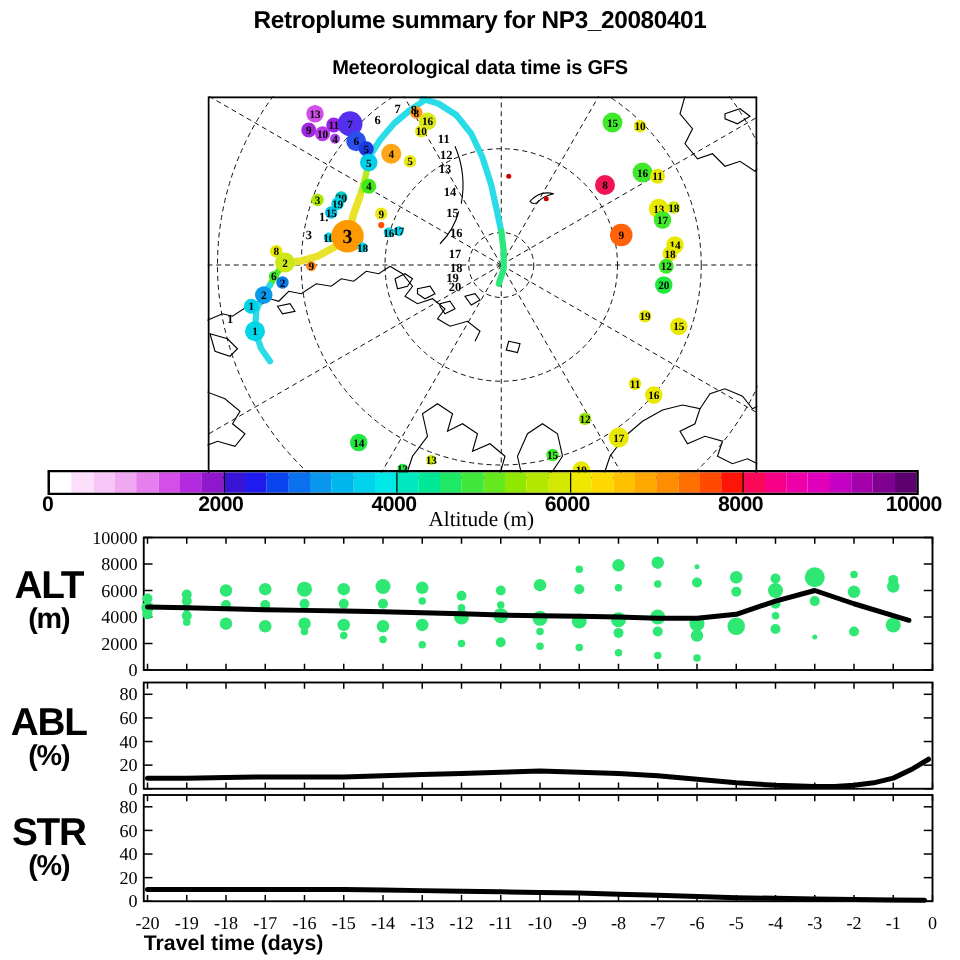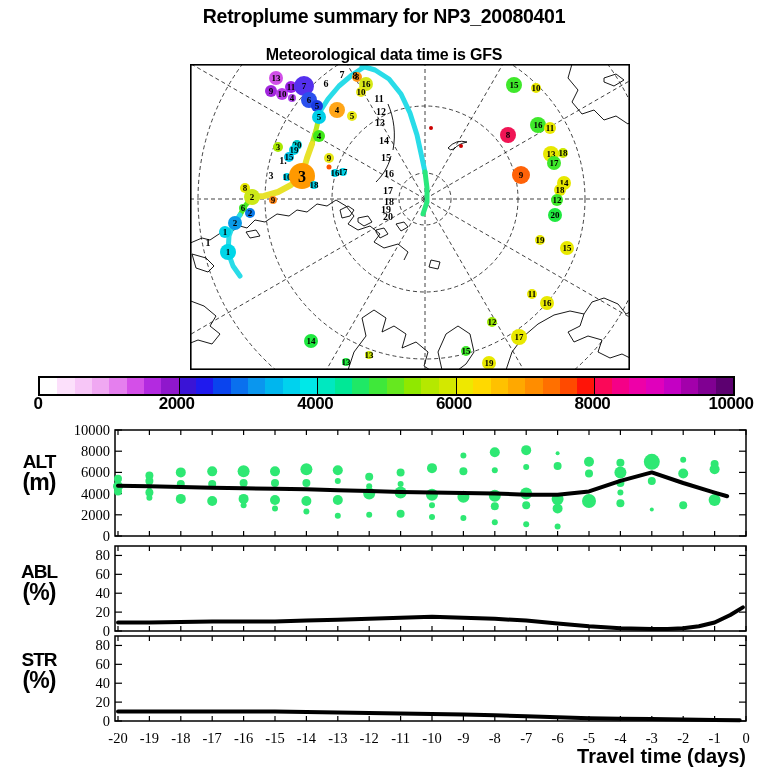--- a/index.html
+++ b/index.html
@@ -3,35 +3,35 @@
 <meta charset="utf-8">
 <style>
   html,body{margin:0;padding:0;background:#fff;}
   #page{position:relative;width:768px;height:768px;background:#fff;overflow:hidden;
         font-family:"Liberation Sans",sans-serif;color:#000;}
   .ttl{position:absolute;left:0;width:768px;text-align:center;font-weight:bold;}
   #title-line{top:5px;font-size:19.5px;letter-spacing:-0.3px;}
   #subtitle-line{top:28px;left:2px;width:764px;display:flex;justify-content:space-between;
         font-size:16px;font-weight:bold;letter-spacing:-0.2px;}
   #met-line{top:46px;font-size:16px;letter-spacing:-0.2px;}
-  #map-wrap{position:absolute;left:166px;top:64px;width:440px;height:306px;margin-left:24px;}
+  #map-wrap{position:absolute;left:166px;top:77px;width:440px;height:306px;}
   #colorbar{position:absolute;left:38px;top:376px;width:693px;height:16px;
         border:2px solid #000;display:flex;box-sizing:content-box;}
   #colorbar .seg{flex:1 1 auto;height:100%;}
   #colorbar .div{position:absolute;top:0;width:1px;height:100%;background:#000;}
   .cb-lab{position:absolute;top:394px;width:90px;margin-left:-45px;text-align:center;
         font-size:17px;font-weight:bold;letter-spacing:-0.5px;}
   #cb-title{position:absolute;left:285px;top:406px;width:200px;text-align:center;
         font-family:"Liberation Serif",serif;font-size:17px;}
   #plots{position:absolute;left:0;top:424px;}
   .axname{position:absolute;left:6px;width:66px;text-align:center;font-weight:bold;line-height:1.0;}
-  .axname .nm{font-size:19px;letter-spacing:-1px;}
+  .axname .nm{font-size:31px;letter-spacing:-1px;}
   .axname .un{font-size:23px;letter-spacing:-1px;}
-  #xaxis-title{position:absolute;left:115px;top:745px;width:631px;text-align:right;
-        font-size:20px;font-weight:bold;}
+  #xaxis-title{position:absolute;left:115px;top:745px;width:631px;text-align:left;
+        font-size:17px;font-weight:bold;}
 </style>
 </head>
 <body>
 
 <div id="page">
 
   <div class="ttl" id="title-line">Retroplume summary for NP3_20080401</div>
 
   <div id="subtitle-line">
   </div>
@@ -277,20 +277,21 @@
       <div class="div" style="left: 554.4px;"></div>
     </div>
   <div id="cb-labels">
       <div class="cb-lab" style="left: 38px;">0</div>
       <div class="cb-lab" style="left: 176.6px;">2000</div>
       <div class="cb-lab" style="left: 315.2px;">4000</div>
       <div class="cb-lab" style="left: 453.8px;">6000</div>
       <div class="cb-lab" style="left: 592.4px;">8000</div>
       <div class="cb-lab" style="left: 731px;">10000</div>
     </div>
+  <div id="cb-title">Altitude (m)</div>
 
   <div class="axname" style="top:452px">
     <div class="nm">ALT</div>
     <div class="un">(m)</div>
   </div>
   <div class="axname" style="top:562px">
     <div class="nm">ABL</div>
     <div class="un">(%)</div>
   </div>
   <div class="axname" style="top:650px">

